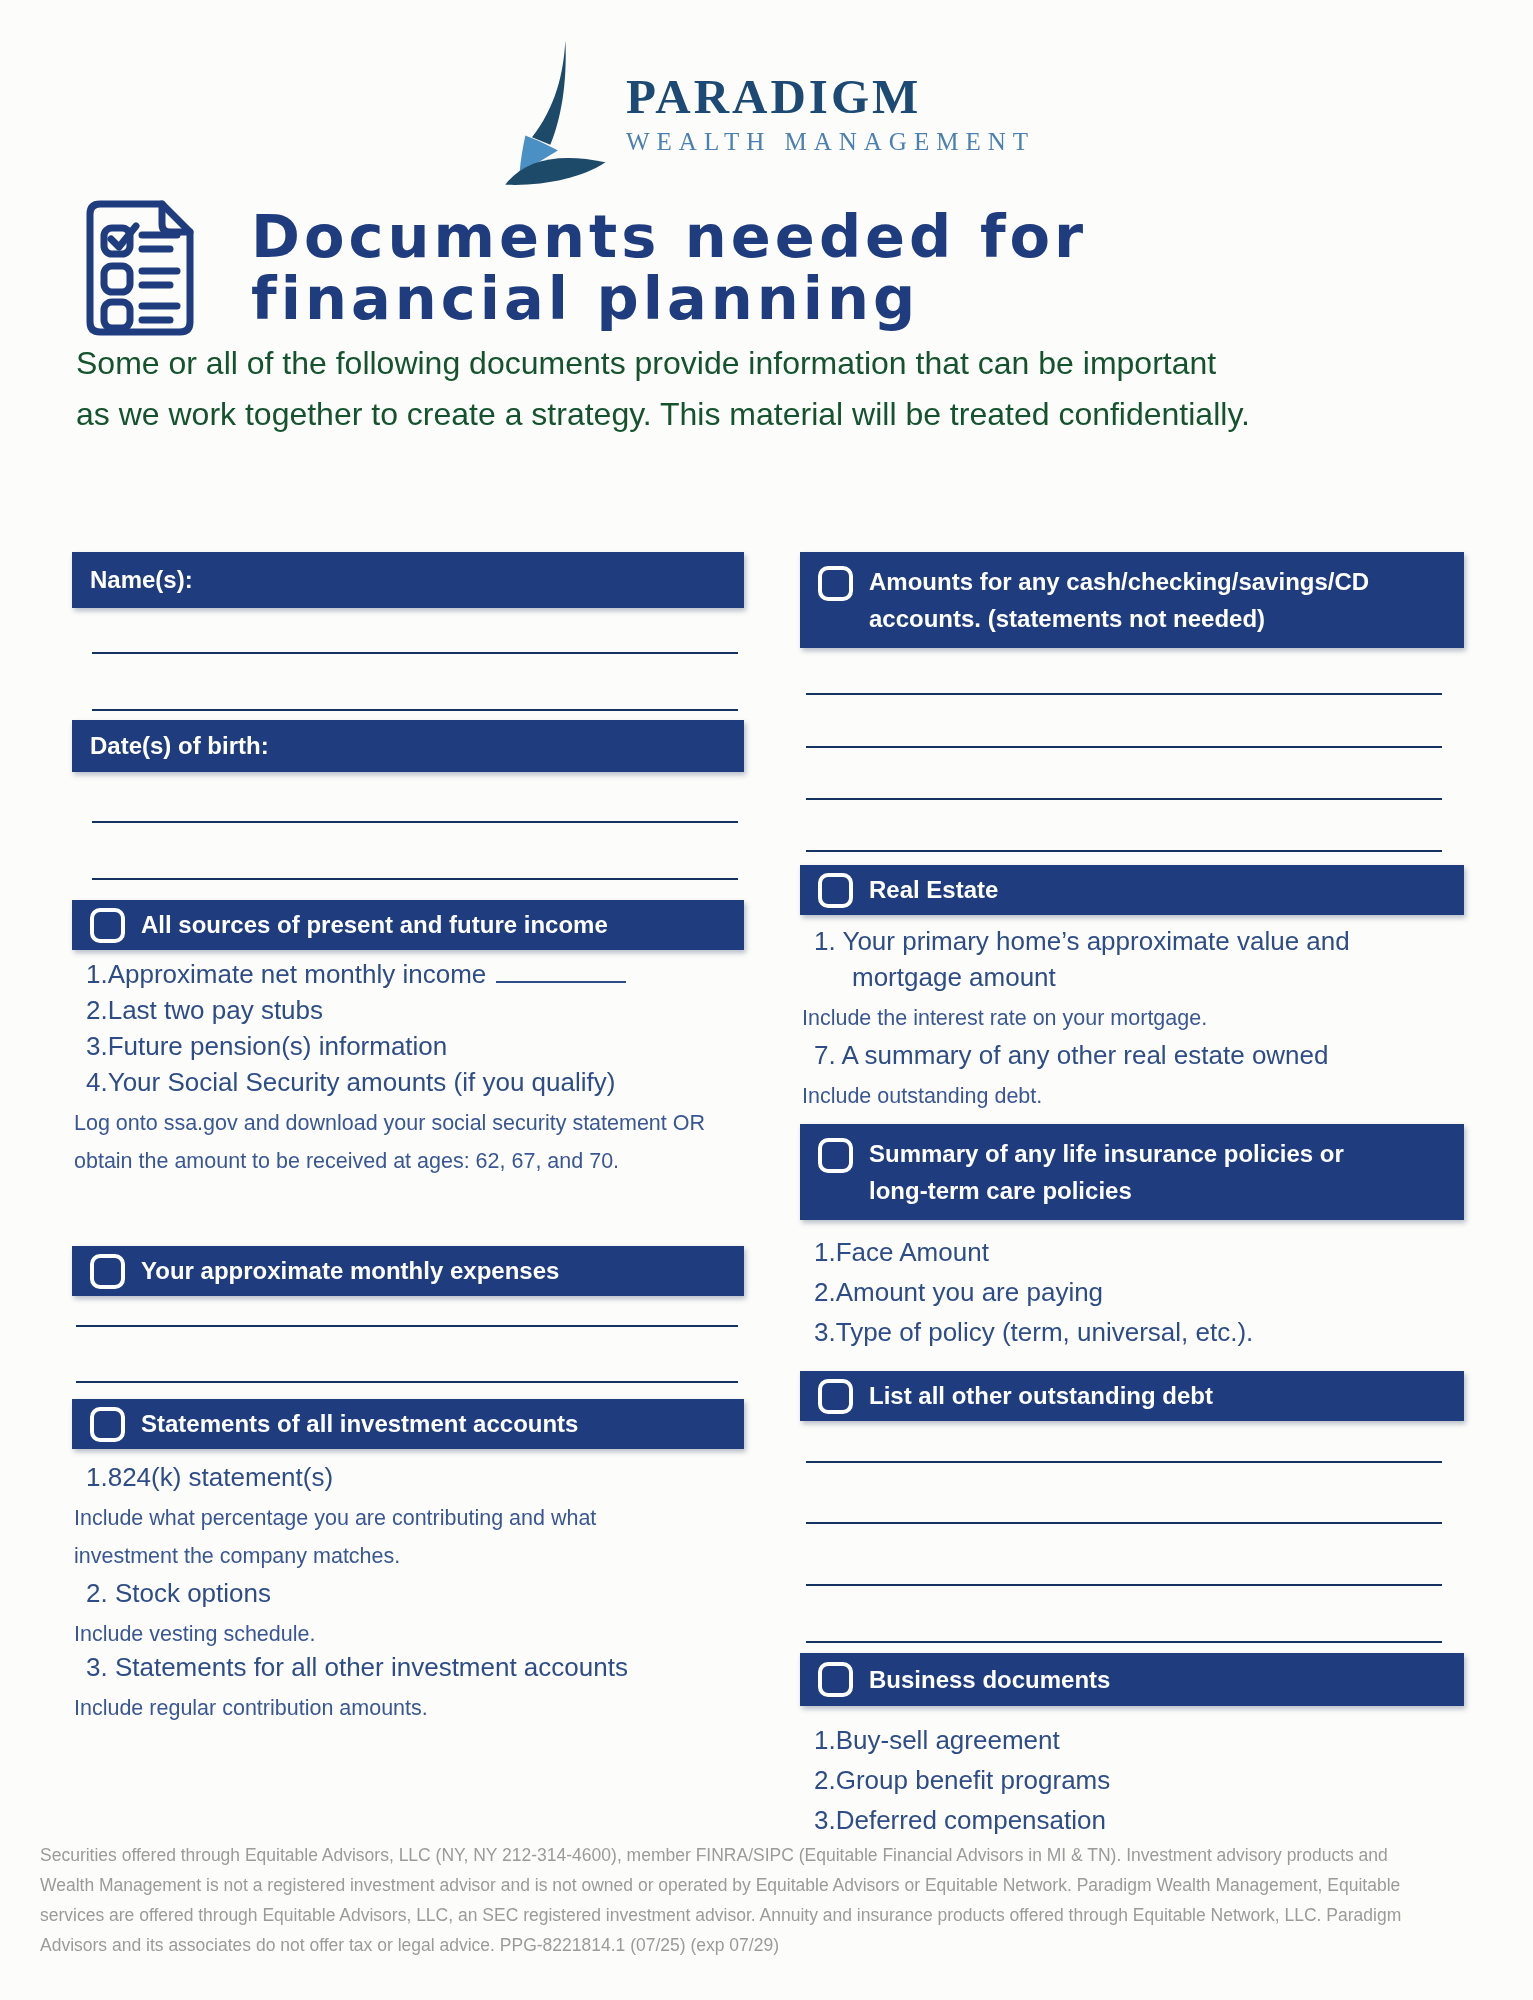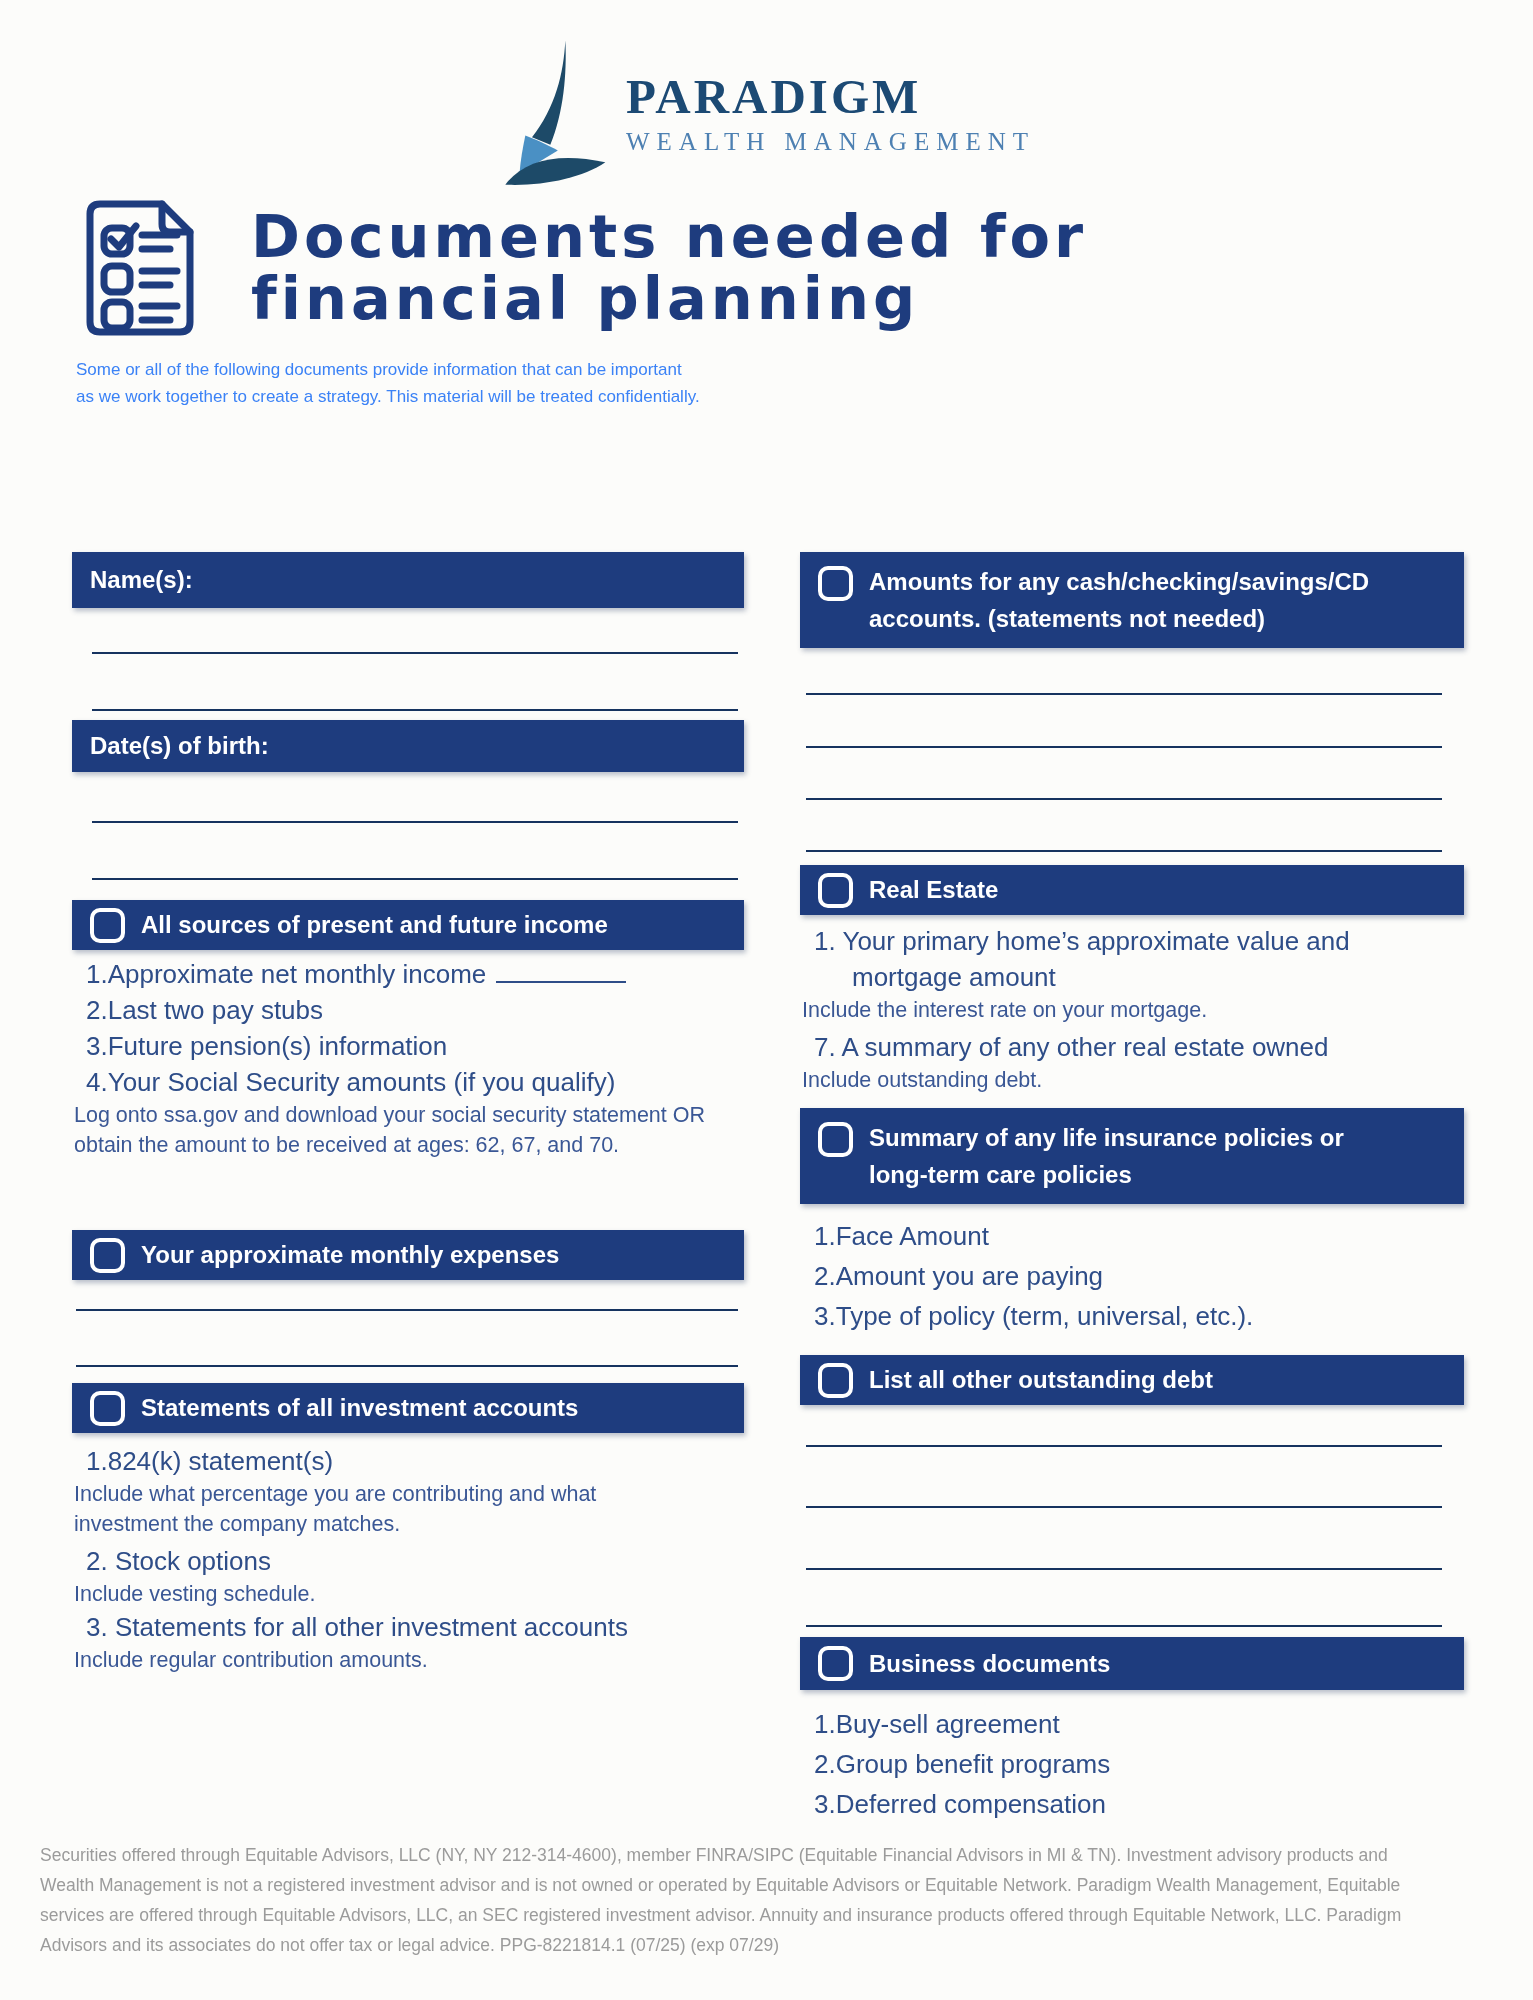--- a/index.html
+++ b/index.html
@@ -13,41 +13,41 @@
   
   .brand-row { position:absolute; top:38px; left:0; right:0; display:flex; justify-content:center; align-items:flex-start; gap:10px; }
   .sail { width:118px; height:150px; }
   .brand-text { margin-top:30px; }
   .brand-name { font-family:"Liberation Serif", serif; font-weight:bold; font-size:49px; color:#1c4a74; letter-spacing:3px; }
   .brand-tagline { font-family:"Liberation Serif", serif; font-size:25px; color:#4d80b2; letter-spacing:7px; margin-top:3px; }
   
   .title-row { position:absolute; top:200px; left:84px; display:flex; gap:55px; align-items:center; }
   .checklist-svg { width:112px; height:136px; }
   h1 { font-family:"DejaVu Sans", sans-serif; font-weight:bold; font-size:59px; color:#1e3c7e; letter-spacing:4px; line-height:1.05; }
-  .intro { position:absolute; top:356px; left:76px; font-size:17px; line-height:1.6; color:#3b82f6; }
+  .intro { position:absolute; top:338px; left:76px; font-size:32px; line-height:1.6; color:#14532d; }
   
   .col { position:absolute; top:552px; }
   .col-left  { left:72px;  width:672px; }
   .col-right { left:800px; width:664px; }
   .bar {
     display:flex; align-items:center; gap:16px;
     background:#1e3c7e; color:#ffffff; font-weight:bold; font-size:24px;
     padding:0 18px; box-shadow:2px 3px 5px rgba(30,50,90,.3);
   }
   .bar.two { align-items:flex-start; padding-top:11px; line-height:37px; }
   .cb { width:35px; height:35px; border:4px solid #ffffff; border-radius:10px; flex:none; }
   .bar.two .cb { margin-top:3px; }
   .wl { border-bottom:2.4px solid #16335f; }
   .col-left  .wl { margin-left:20px; margin-right:6px; }
   .col-left  .wl.full { margin-left:4px; }
   .col-right .wl { margin-left:6px; margin-right:22px; }
   .list { color:#2e4d88; font-size:26px; }
   .li   { line-height:36px; margin-left:14px; }
   .li.sp{ line-height:40px; }
-  .note { font-size:21.5px; line-height:30px; margin-left:2px; color:#3a5795; }
+  .note { font-size:21.5px; line-height:30px; margin-left:2px; color:#3a5795;margin-top:8px; }
   .cont { padding-left:38px; }
   .fill { display:inline-block; width:130px; border-bottom:2.2px solid #2e4d88; margin-left:10px; }
   
   .fineprint { position:absolute; top:1840px; left:40px; width:1460px; font-size:17.5px; line-height:1.72; color:#9b9b9b; }
   .fineprint div { white-space:nowrap; }
 </style>
 </head>
 <body>
 
 <div class="page">

